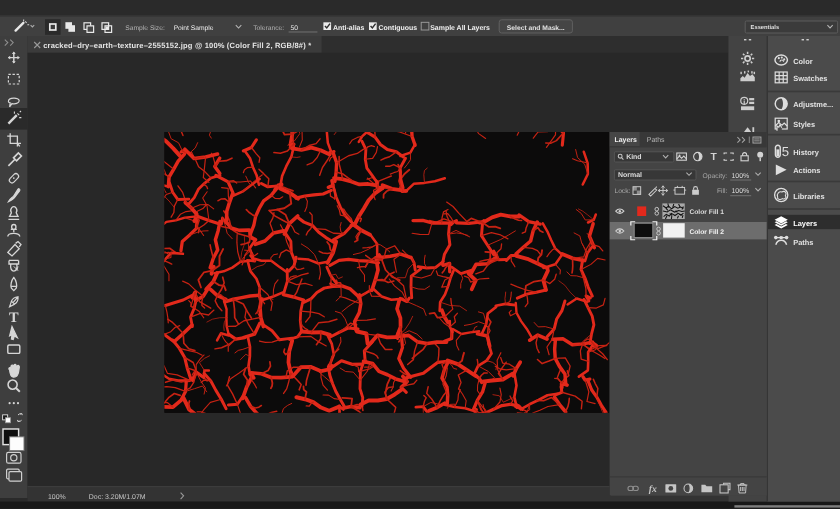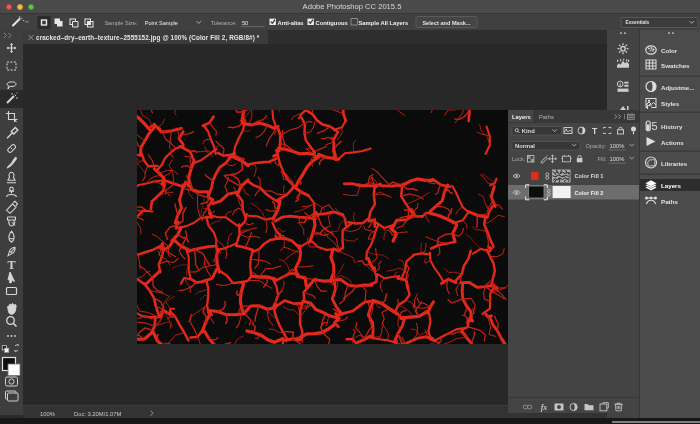--- a/index.html
+++ b/index.html
@@ -19,28 +19,20 @@
 #bottomstrip{left:0;top:418px;width:700px;height:6px;background:#181818}
 
 #dockstrip{left:607px;top:30px;width:32px;height:388px;background:#434343}
 #dockcol{left:639px;top:30px;width:61px;height:388px;background:#4b4b4b;border-left:1px solid #353535}
 
 #lpanel{left:508px;top:110px;width:131px;height:303px;background:#444444;border-left:1px solid #2c2c2c;border-top:1px solid #2c2c2c}
 svg{display:block}
 </style></head><body>
 <div id="stage">
 
-<div class="abs" id="titlebar">
-  <div class="abs tl" style="left:5.5px;background:#ee5c57;border:0.5px solid #c9423e"></div>
-  <div class="abs tl" style="left:16.5px;background:#f5bf4f;border:0.5px solid #d09e34"></div>
-  <div class="abs tl" style="left:27.5px;background:#62c656;border:0.5px solid #43a33a"></div>
-  <svg class="abs" style="left:0;top:0" width="700" height="13">
-        <text x="352" y="9.3" text-anchor="middle" font-family="Liberation Sans" font-size="7.6" fill="#d8d8d8">Adobe Photoshop CC 2015.5</text>
-      </svg>
-</div>
 
 <div class="abs" id="optionsbar">
  <svg class="abs" style="left:0;top:0" width="700" height="16" viewBox="0 0 700 16">
   <path d="M13 11.5 L19.5 5" stroke="#e8e8e8" stroke-width="2" stroke-linecap="round"></path>
   <path d="M21 3.8 l1.2 1.2 M22.8 6.6 l1.5 0 M19.7 2.2 l0 1.5" stroke="#d0d0d0" stroke-width="0.9"></path>
   <path d="M25.5 7 l1.5 1.5 L28.5 7" stroke="#a8a8a8" stroke-width="1" fill="none"></path>
   <rect x="37.5" y="2" width="13" height="13" fill="#2a2a2a"></rect>
   <g>
    <rect x="40.8" y="5.3" width="6.4" height="6.4" fill="#e8e8e8"></rect>
           <rect x="42.2" y="6.7" width="3.6" height="3.6" fill="#3a3a3a"></rect>

